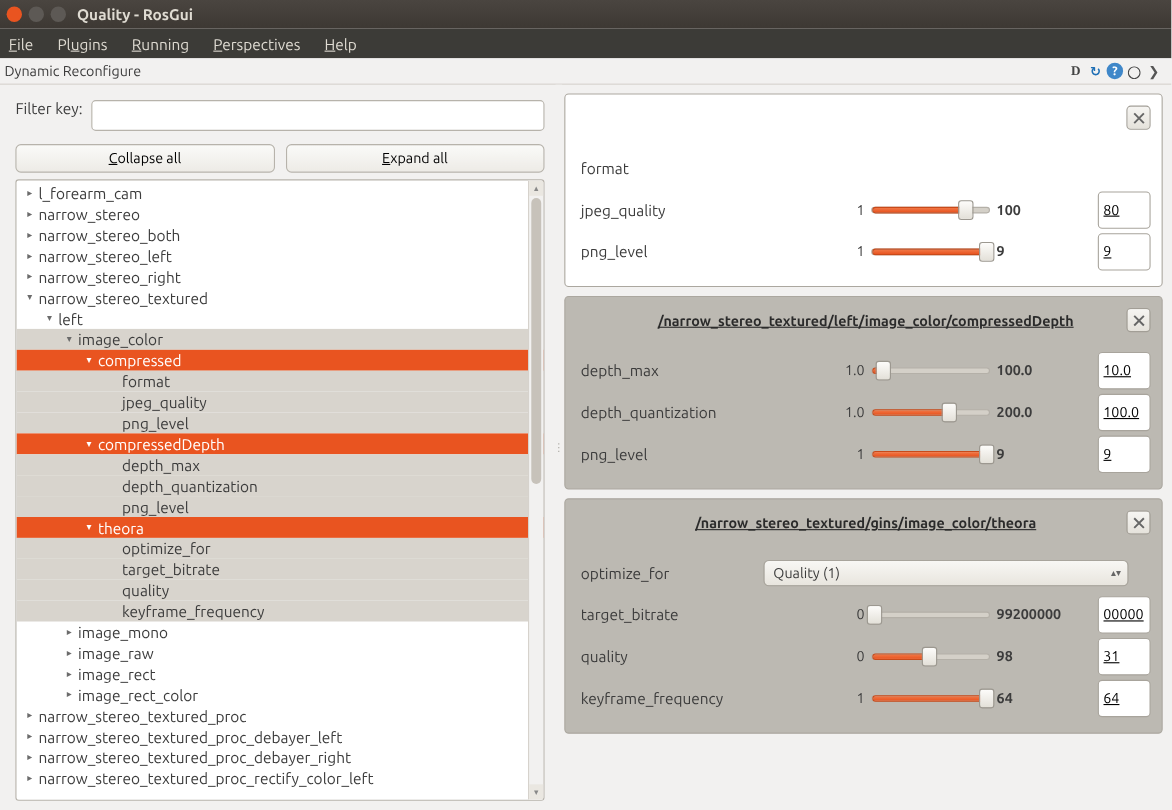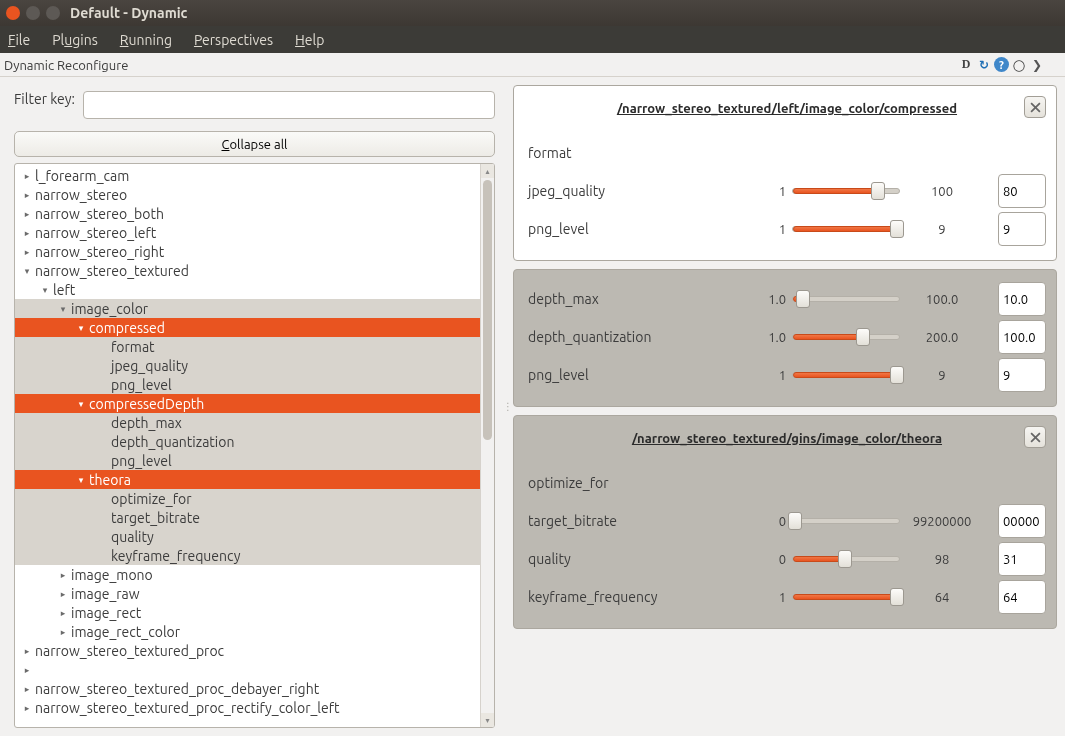--- a/index.html
+++ b/index.html
@@ -9,21 +9,21 @@
 .tb-btn { width: 14px; height: 14px; border-radius: 50%; }
 .tb-close { background: #e95420; }
 .tb-min { background: #5d5955; }
 .tb-max { background: #5d5955; }
 .titlebar-title { color: #dfdbd2; font-weight: bold; font-size: 14px; margin-left: 4px; }
 
 .menubar { background: #3c3b37; height: 27px; display: flex; align-items: center; padding: 0 8px; gap: 22px; }
 .menubar span { color: #dfdbd2; font-size: 14px; cursor: pointer; }
 .menubar span u { text-decoration: underline; }
 
-.dock-header { background: #f2f1f0; height: 24px; display: flex; align-items: center; justify-content: space-between; padding: 0 20px 0 4px; border-bottom: 1px solid #d6d2cc; }
+.dock-header { background: #f2f1f0; height: 24px; display: flex; align-items: center; justify-content: space-between; padding: 0 8px 0 4px; border-bottom: 1px solid #d6d2cc; }
 .dock-header .left { font-size: 13px; }
 .dock-header .right { display: flex; gap: 2px; align-items: center; }
 .dock-icon { width: 16px; height: 16px; display: inline-flex; align-items: center; justify-content: center; font-size: 12px; }
 .dock-icon.d { font-weight: bold; font-family: serif; color: #444; }
 .dock-icon.c { color: #1f6fb5; font-weight: bold; }
 .dock-icon.q { background: #3f87c9; color: white; border-radius: 50%; width: 15px; height: 15px; font-size: 11px; font-weight: bold; }
 .dock-icon.o { color: #444; font-size: 15px; }
 .dock-icon.x { color: #555; font-weight: bold; }
 
 .main { display: flex; height: calc(100% - 77px); }
@@ -65,36 +65,36 @@
 .panel-close svg { width:11px; height:11px; }
 
 .param-row { display: flex; align-items: center; height: 38px; gap: 4px; }
 .param-label { width: 150px; font-size: 14px; }
 .param-label.wide { width: 150px; }
 .combo { flex: 1; height: 24px; border: 1px solid #a8a49c; border-radius: 5px; background: linear-gradient(to bottom,#f8f7f4,#e8e5de); padding: 0 22px 0 8px; font-size: 13px; display:flex; align-items:center; position:relative; margin-left: 44px; margin-right: 20px;}
 .combo::after { content:""; position:absolute; right:6px; top:4px; width:8px; height:14px; background: linear-gradient(#888 0 0) center/6px 1px no-repeat; border-left:1px solid #c7c3bb; padding-left:4px;}
 .combo .dd { position:absolute; right:6px; font-size:10px; color:#666; display:flex; flex-direction:column; line-height:6px;}
 .slider-area { display:flex; align-items:center; gap:6px; flex:1; margin-left:60px; }
 .s-min { width: 44px; text-align: right; font-size: 13px; }
-.s-max { width: 72px; text-align: center; font-size: 13px; }
+.s-max { width: 72px; text-align: left; font-size: 13px; font-weight: bold; }
 .slider { flex:1; height: 6px; background: #d4d0c8; border-radius: 3px; position: relative; border:1px solid #b4b0a8;}
 .slider-fill { position:absolute; left:0; top:-1px; bottom:-1px; background: linear-gradient(to bottom,#f07746,#e95420); border-radius: 3px 0 0 3px; border:1px solid #c84a1a;}
 .slider-thumb { position:absolute; top:-7px; width:14px; height:18px; background: linear-gradient(to bottom,#fdfcfa,#e3e0d8); border:1px solid #9c9890; border-radius:3px; transform:translateX(-50%);}
-.val-input { width: 48px; height: 24px; border: 1px solid #a8a49c; border-radius: 4px; background: white; padding: 16px 4px; font-size: 13px; text-align: left; margin-left: 16px;}
+.val-input { width: 48px; height: 24px; border: 1px solid #a8a49c; border-radius: 4px; background: white; padding: 16px 4px; font-size: 13px; text-align: left; margin-left: 16px; text-decoration: underline;}
 .combo2 { height: 24px; border: 1px solid #a8a49c; border-radius: 5px; background: linear-gradient(to bottom,#f8f7f4,#e8e5de); padding: 0 8px; font-size: 13px; display:flex; align-items:center; position:relative; flex:1; margin-left:12px; margin-right:20px;}
 .combo2 .dd { position:absolute; right:6px; font-size:9px; color:#666; display:flex; flex-direction:column; line-height:6px;}
 </style>
 </head>
 <body>
 
 <div class="titlebar">
   <div class="tb-btn tb-close"></div>
   <div class="tb-btn tb-min"></div>
   <div class="tb-btn tb-max"></div>
-  <span class="titlebar-title">Default - Dynamic</span>
+  <span class="titlebar-title">Quality - RosGui</span>
 </div>
 
 <div class="menubar">
   <span><u>F</u>ile</span>
   <span>Pl<u>u</u>gins</span>
   <span><u>R</u>unning</span>
   <span><u>P</u>erspectives</span>
   <span><u>H</u>elp</span>
 </div>
 
@@ -110,20 +110,21 @@
 </div>
 
 <div class="main">
   <div class="left-pane">
     <div class="filter-row">
       <label>Filter key:</label>
       <input class="filter-input" value="" style="">
     </div>
     <div class="btn-row">
       <button class="btn"><span style="text-decoration:underline">C</span>ollapse all</button>
+      <button class="btn"><span style="text-decoration:underline">E</span>xpand all</button>
     </div>
     <div class="tree-wrap">
       <div class="tree" id="tree">
           <div class="tree-row d0">
             <span class="arrow">▸</span>
             <span>l_forearm_cam</span>
           </div>
           <div class="tree-row d0">
             <span class="arrow">▸</span>
             <span>narrow_stereo</span>
@@ -219,20 +220,21 @@
           <div class="tree-row d2">
             <span class="arrow">▸</span>
             <span>image_rect_color</span>
           </div>
           <div class="tree-row d0">
             <span class="arrow">▸</span>
             <span>narrow_stereo_textured_proc</span>
           </div>
           <div class="tree-row d0">
             <span class="arrow">▸</span>
+            <span>narrow_stereo_textured_proc_debayer_left</span>
           </div>
           <div class="tree-row d0">
             <span class="arrow">▸</span>
             <span>narrow_stereo_textured_proc_debayer_right</span>
           </div>
           <div class="tree-row d0">
             <span class="arrow">▸</span>
             <span>narrow_stereo_textured_proc_rectify_color_left</span>
           </div>
         </div>
@@ -243,21 +245,20 @@
       </div>
     </div>
   </div>
 
   <div class="splitter"></div>
 
   <div class="right-pane" id="panels">
 
     <div class="panel active">
       <div class="panel-head">
-        <span class="panel-title">/narrow_stereo_textured/left/image_color/compressed</span>
         <div class="panel-close">
           <svg viewBox="0 0 10 10">
               <path d="M1 1 L9 9 M9 1 L1 9" stroke="#666" stroke-width="1.6" fill="none"></path>
             </svg>
         </div>
       </div>
       <div class="param-row">
         <span class="param-label">format</span>
       </div>
       <div class="param-row">
@@ -280,20 +281,28 @@
               <div class="slider-fill" style="width:100%"></div>
               <div class="slider-thumb" style="left:98%"></div>
             </div>
           <span class="s-max">9</span>
         </div>
         <input class="val-input" value="9" style="">
       </div>
     </div>
 
     <div class="panel inactive">
+      <div class="panel-head">
+        <span class="panel-title">/narrow_stereo_textured/left/image_color/compressedDepth</span>
+        <div class="panel-close">
+          <svg viewBox="0 0 10 10">
+              <path d="M1 1 L9 9 M9 1 L1 9" stroke="#666" stroke-width="1.6" fill="none"></path>
+            </svg>
+        </div>
+      </div>
       <div class="param-row">
         <span class="param-label">depth_max</span>
         <div class="slider-area">
           <span class="s-min">1.0</span>
           <div class="slider">
               <div class="slider-fill" style="width:9%"></div>
               <div class="slider-thumb" style="left:9%"></div>
             </div>
           <span class="s-max">100.0</span>
         </div>
@@ -329,20 +338,24 @@
       <div class="panel-head">
         <span class="panel-title">/narrow_stereo_textured/gins/image_color/theora</span>
         <div class="panel-close">
           <svg viewBox="0 0 10 10">
               <path d="M1 1 L9 9 M9 1 L1 9" stroke="#666" stroke-width="1.6" fill="none"></path>
             </svg>
         </div>
       </div>
       <div class="param-row">
         <span class="param-label wide">optimize_for</span>
+        <div class="combo2">
+          <span>Quality (1)</span>
+          <span class="dd">▴▾</span>
+        </div>
       </div>
       <div class="param-row">
         <span class="param-label wide">target_bitrate</span>
         <div class="slider-area">
           <span class="s-min">0</span>
           <div class="slider">
               <div class="slider-fill" style="width:2%"></div>
               <div class="slider-thumb" style="left:2%"></div>
             </div>
           <span class="s-max">99200000</span>

